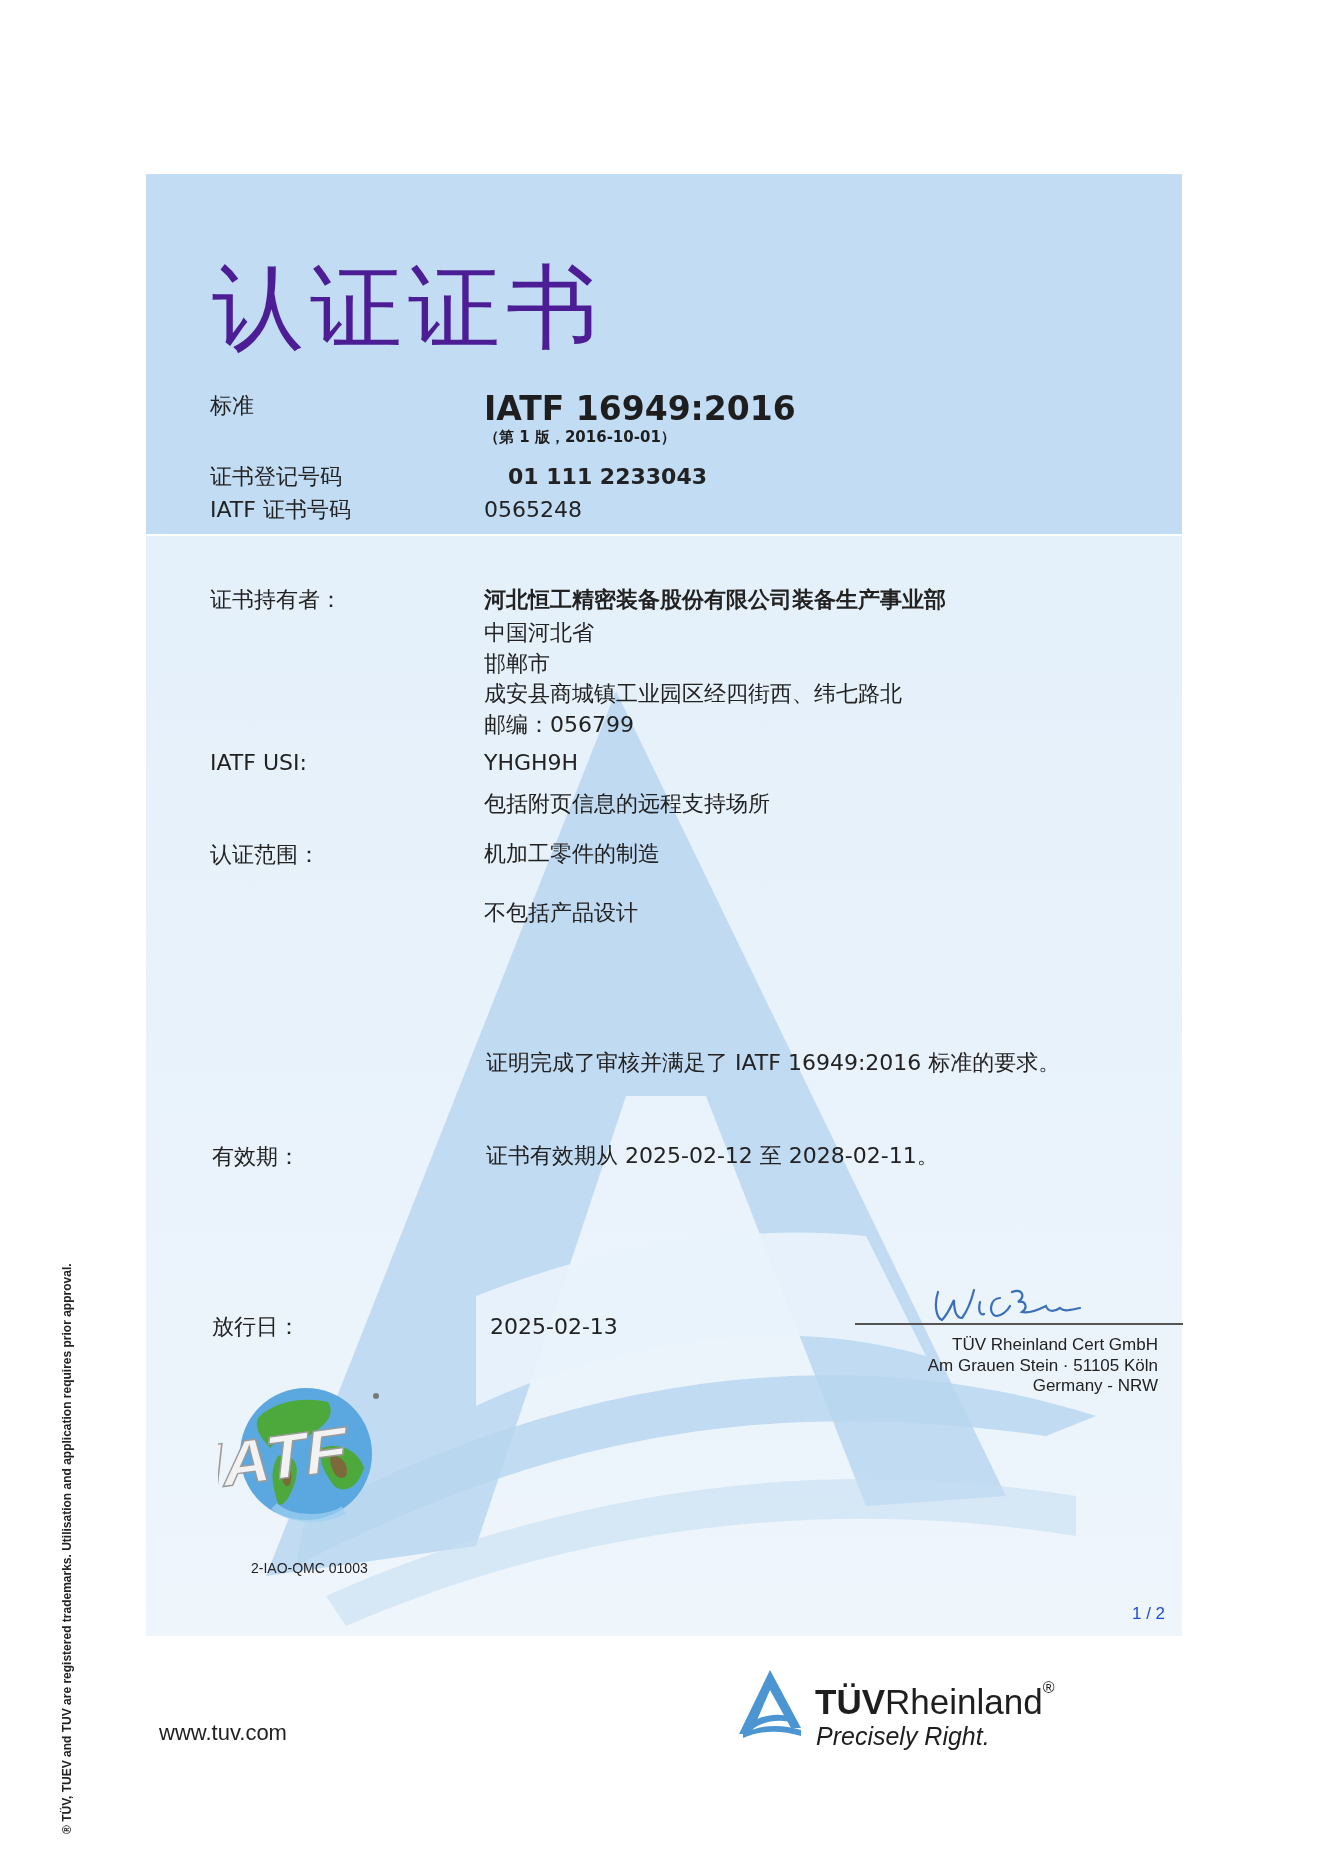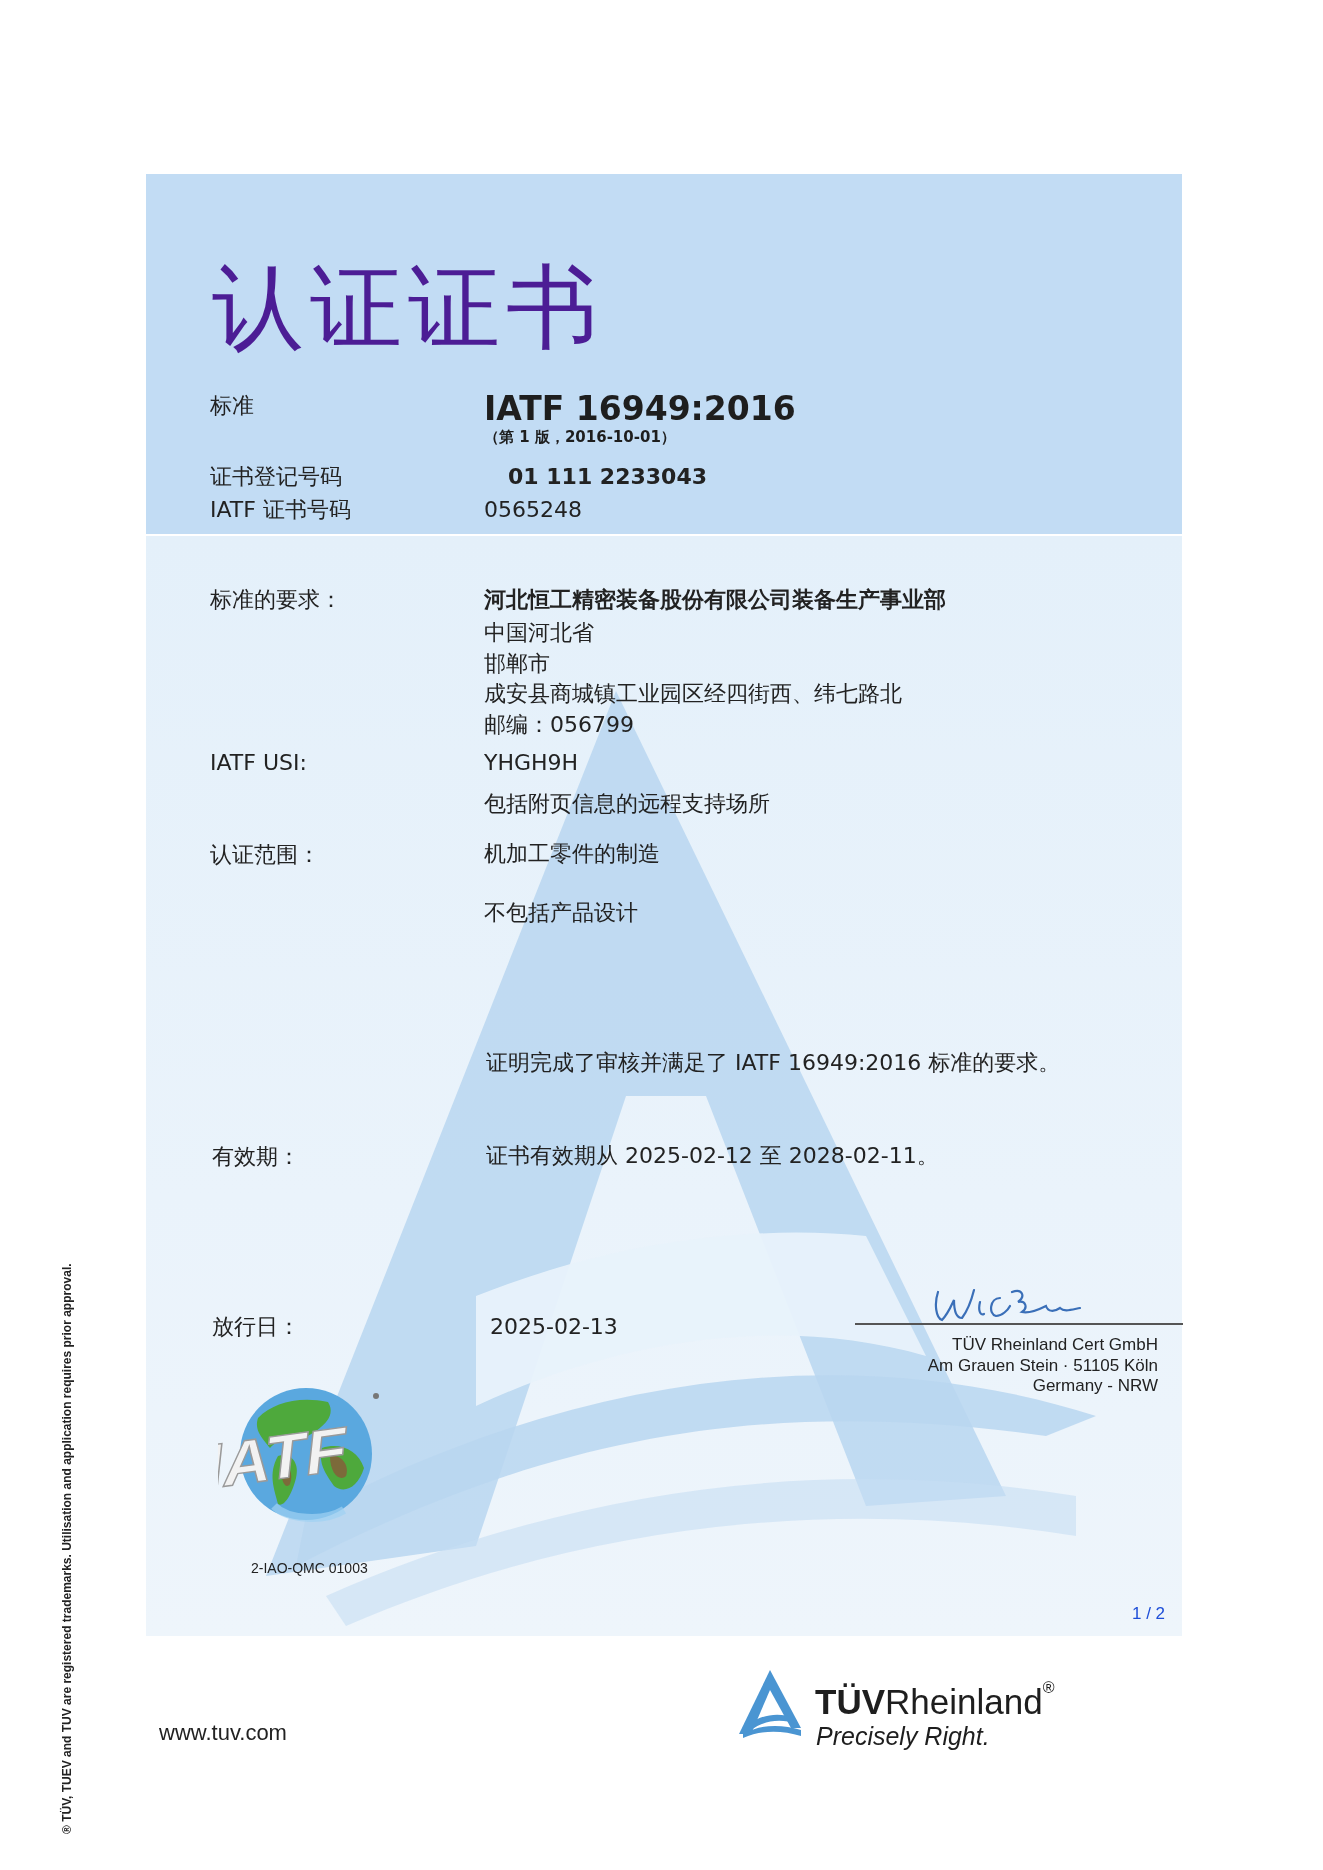--- a/index.html
+++ b/index.html
@@ -46,21 +46,21 @@
 
 <div class="abs lbl" style="left:210px; top:395px;">标准</div>
 <div class="abs std" style="left:484px; top:392px;">IATF 16949:2016</div>
 <div class="abs small" style="left:484px; top:430px;">（第 1 版，2016-10-01）</div>
 
 <div class="abs lbl" style="left:210px; top:466px;">证书登记号码</div>
 <div class="abs val bold" style="left:484px; top:466px;margin-left:24px;">01 111 2233043</div>
 <div class="abs lbl" style="left:210px; top:499px;">IATF 证书号码</div>
 <div class="abs val" style="left:484px; top:499px;">0565248</div>
 
-<div class="abs lbl" style="left:210px; top:589px;">标准的要求：</div>
+<div class="abs lbl" style="left:210px; top:589px;">证书持有者：</div>
 <div class="abs val bold" style="left:484px; top:589px;">河北恒工精密装备股份有限公司装备生产事业部</div>
 <div class="abs val" style="left:484px; top:622px;">中国河北省</div>
 <div class="abs val" style="left:484px; top:653px;">邯郸市</div>
 <div class="abs val" style="left:484px; top:683px;">成安县商城镇工业园区经四街西、纬七路北</div>
 <div class="abs val" style="left:484px; top:714px;">邮编：056799</div>
 
 <div class="abs lbl" style="left:210px; top:708px;margin-top:44px;">IATF USI:</div>
 <div class="abs val" style="left:484px; top:752px;">YHGH9H</div>
 <div class="abs val" style="left:484px; top:793px;">包括附页信息的远程支持场所</div>
 

